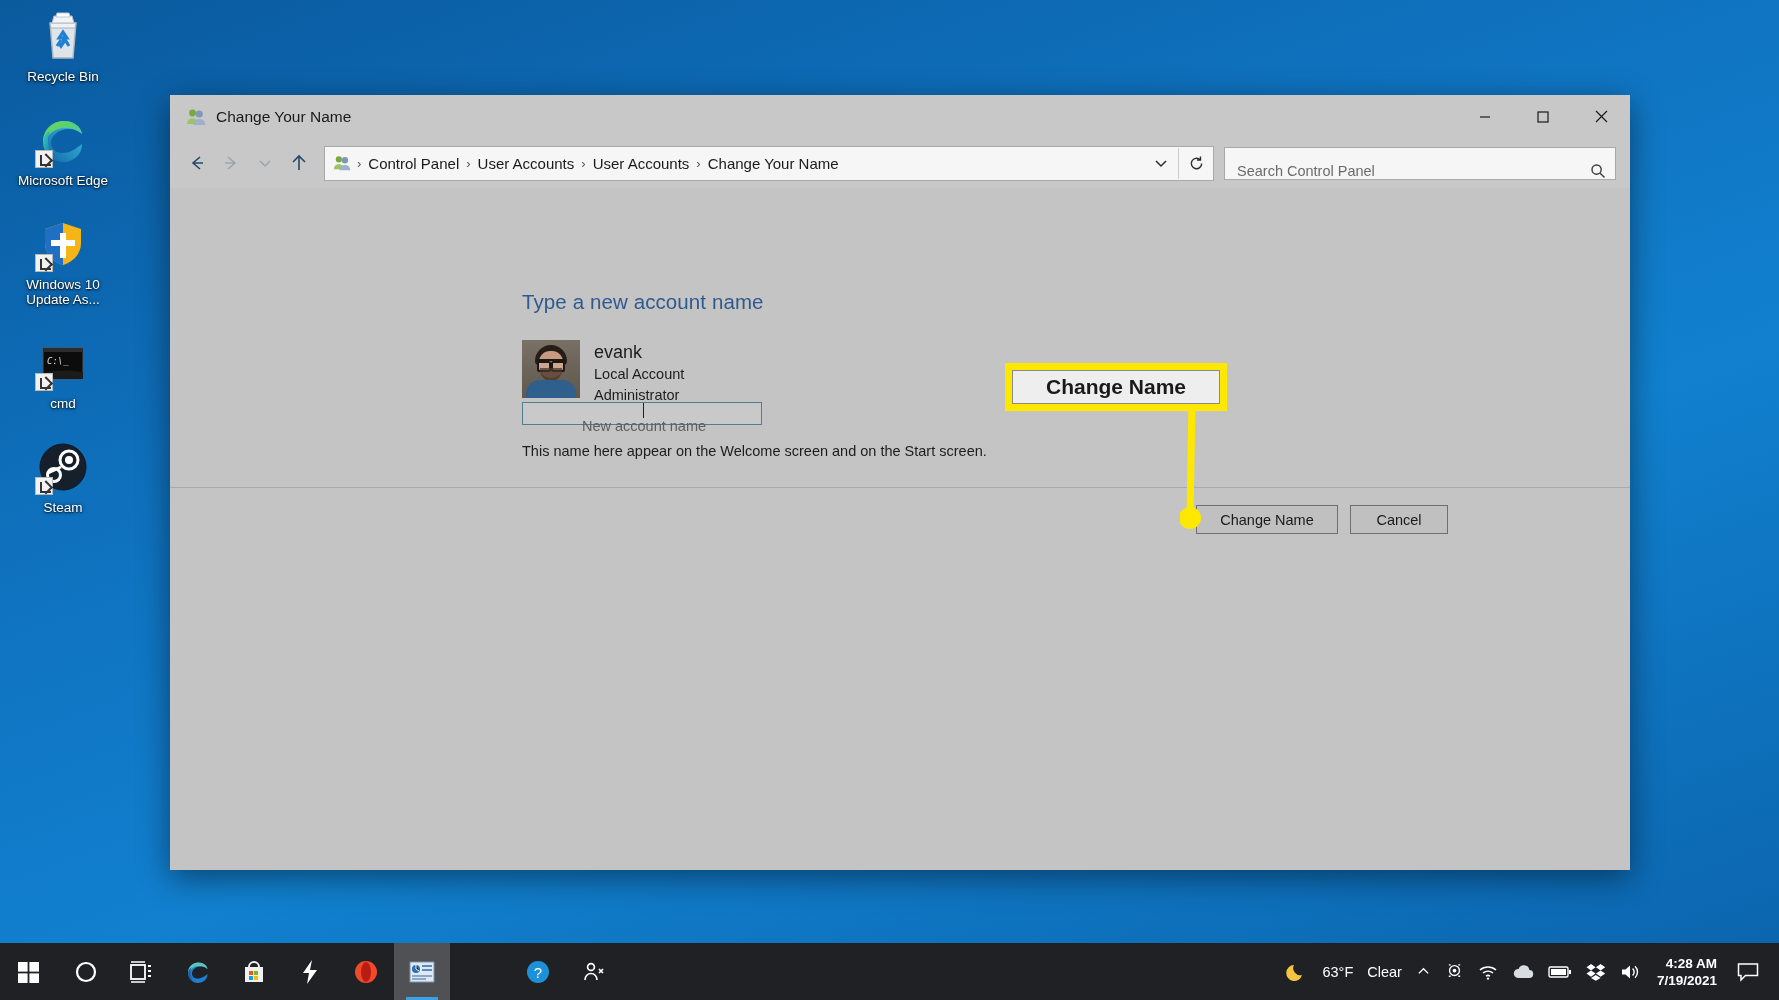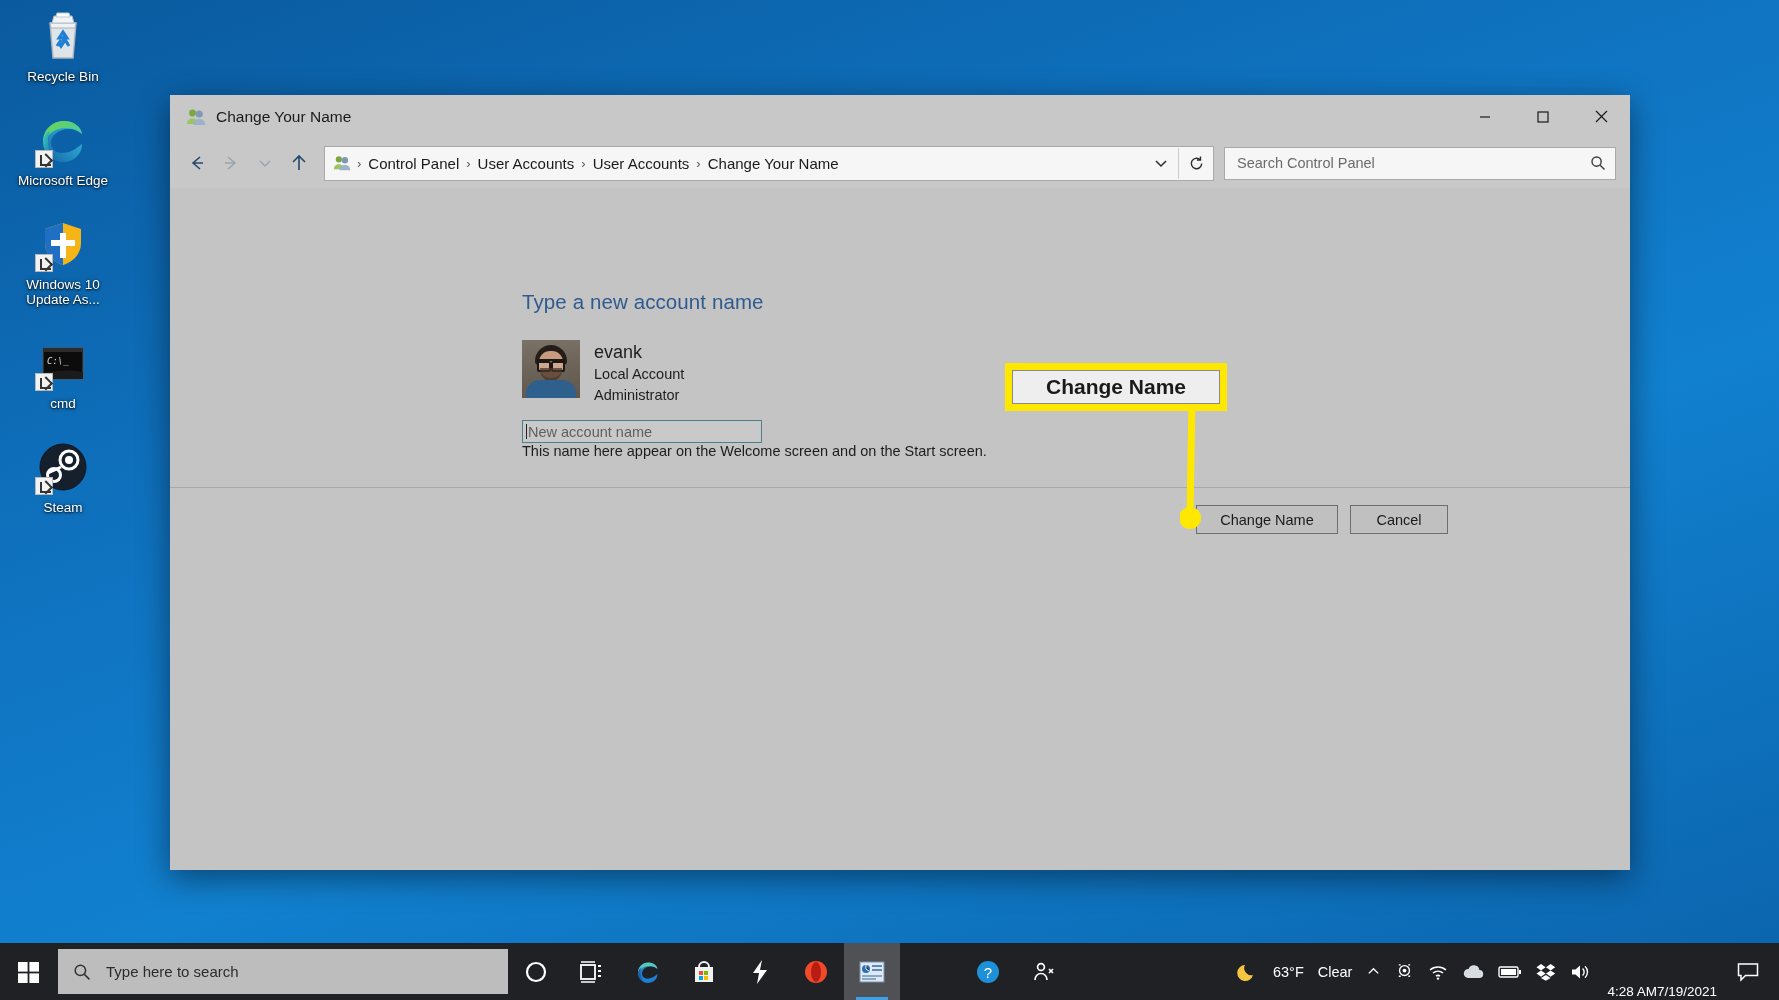--- a/index.html
+++ b/index.html
@@ -152,21 +152,21 @@
     cursor: default;
   }
   .addr-refresh { border-left: 1px solid #ccc; }
   #searchbox {
     width: 392px;
     height: 33px;
     margin-left: 10px;
     background: #f6f6f6;
     border: 1px solid #a9a9a9;
     display: flex;
-    align-items: center;
+    align-items: flex-end;
     box-sizing: border-box;
     flex: none;
   }
   #searchbox .sp {
     flex: 1;
     font-size: 14.5px;
     color: #6b6b6b;
     padding-left: 12px;
     white-space: nowrap;
     overflow: hidden;
@@ -248,28 +248,29 @@
     width: 50px; height: 18px;
     background: #2f5f8c;
     border-radius: 14px 14px 0 0;
   }
   #account-text { margin-left: 14px; }
   #account-text .name { font-size: 18px; color: #1d1d1d; line-height: 24px; }
   #account-text .meta { font-size: 14.5px; color: #1d1d1d; line-height: 21px; }
 
   #name-input {
     position: absolute;
-    left: 352px; top: 232px;
+    left: 352px; top: 214px;
     width: 240px; height: 23px;
     background: #c9c9c9;
     border: 1px solid #4d7f8c;
     box-sizing: border-box;
     display: flex;
     align-items: center;
     padding-left: 3px;
+    flex-direction: column;
   }
   #name-input .caret {
     width: 1px; height: 15px;
     background: #222;
     flex: none;
   }
   #name-input .ph {
     font-size: 14.5px;
     color: #5f5f5f;
     padding-left: 1px;
@@ -389,29 +390,30 @@
   .tray-item {
     display: flex; align-items: center; justify-content: center;
     height: 48px;
     padding: 0 7px;
     color: #ffffff;
     font-size: 14.5px;
     cursor: default;
   }
   #clock {
     display: flex;
-    flex-direction: row;
+    flex-direction: column;
     align-items: flex-end;
     justify-content: center;
     height: 57px;
     padding: 0 12px 0 8px;
     color: #fff;
     font-size: 13.5px;
     line-height: 17px;
     cursor: default;
+    font-weight: bold;
   }
   #action-center { padding: 0 14px 0 8px; }
 </style>
 </head>
 <body>
 
 <div id="desktop-icons">
 
   <div class="desktop-icon">
     <div class="glyph">
@@ -645,29 +647,20 @@
 
   <div id="start-btn">
     <svg width="24" height="24" viewBox="0 0 24 24">
       <rect x="1" y="2" width="9.6" height="9.6" fill="#ffffff"></rect>
       <rect x="12.4" y="2" width="9.6" height="9.6" fill="#ffffff"></rect>
       <rect x="1" y="13.4" width="9.6" height="9.6" fill="#ffffff"></rect>
       <rect x="12.4" y="13.4" width="9.6" height="9.6" fill="#ffffff"></rect>
     </svg>
   </div>
 
-  <div id="tb-search">
-    <span class="ic">
-      <svg width="18" height="18" viewBox="0 0 18 18">
-        <circle cx="7.4" cy="7.4" r="5.2" fill="none" stroke="currentColor" stroke-width="1.5"></circle>
-        <path d="M11.4 11.4 L16.4 16.4" stroke="currentColor" stroke-width="1.5"></path>
-      </svg>
-    </span>
-    <span class="ph">Type here to search</span>
-  </div>
 
   <div class="tb-icon">
     <svg width="24" height="24" viewBox="0 0 24 24">
         <circle cx="12" cy="12" r="9" fill="none" stroke="#ffffff" stroke-width="2.2"></circle>
       </svg>
   </div>
   <div class="tb-icon">
     <svg width="26" height="24" viewBox="0 0 26 24">
       <rect x="2" y="5" width="14" height="14" fill="none" stroke="#ffffff" stroke-width="1.8"></rect>
       <path d="M19 6 h3 M19 11 h3 M19 16 h3" stroke="#ffffff" stroke-width="1.8"></path>

